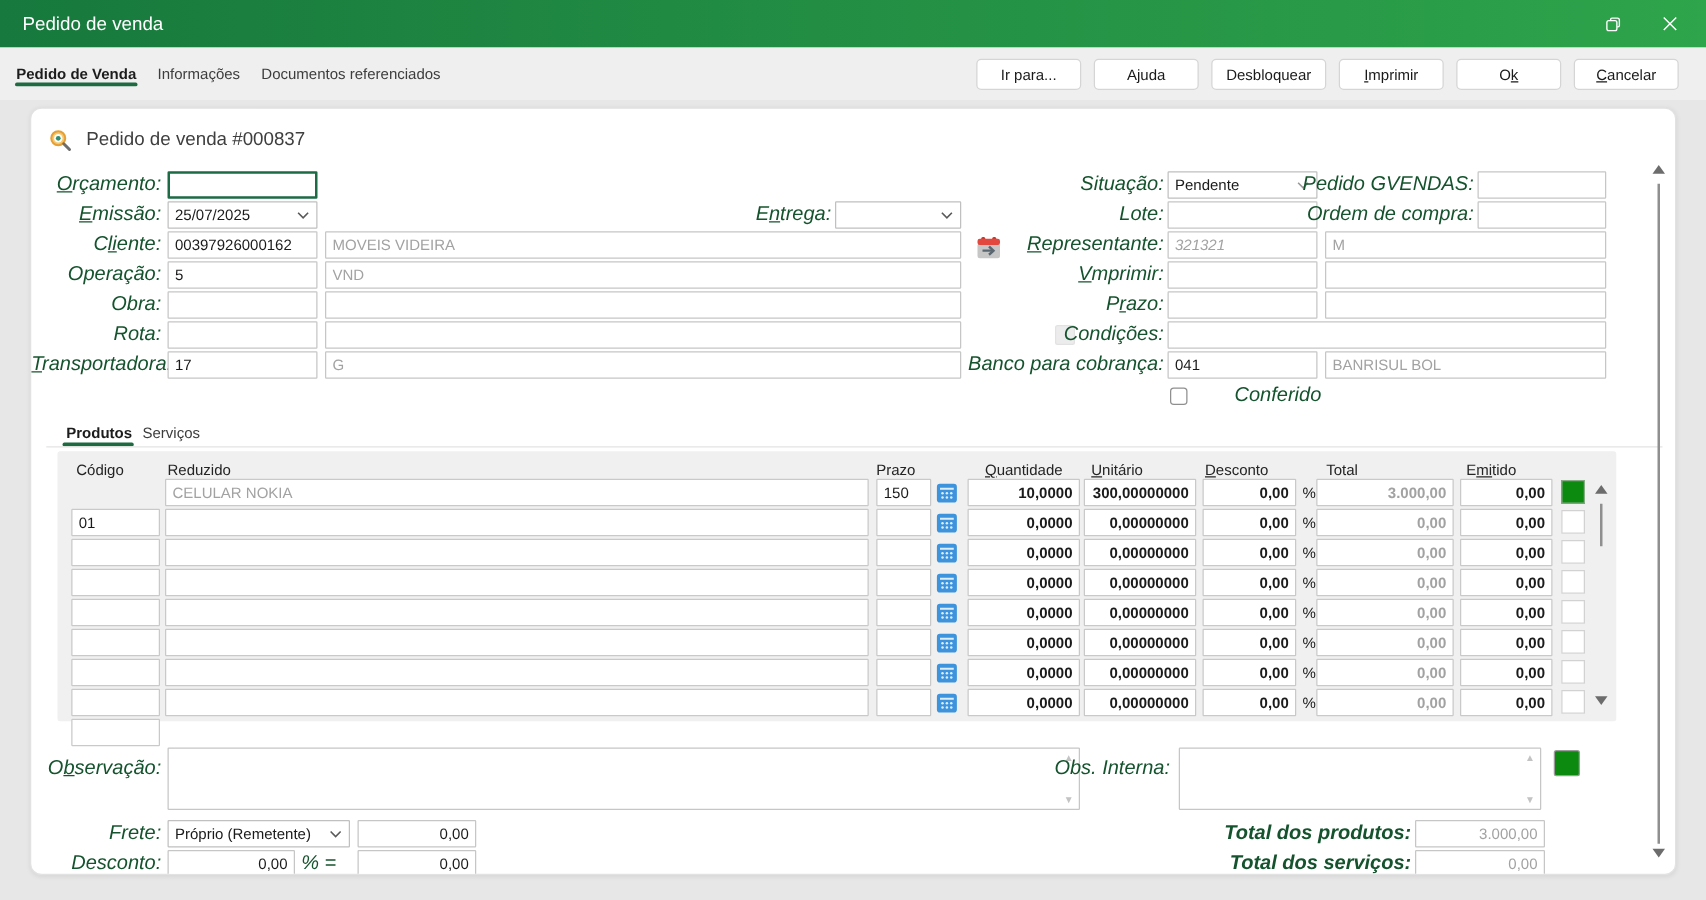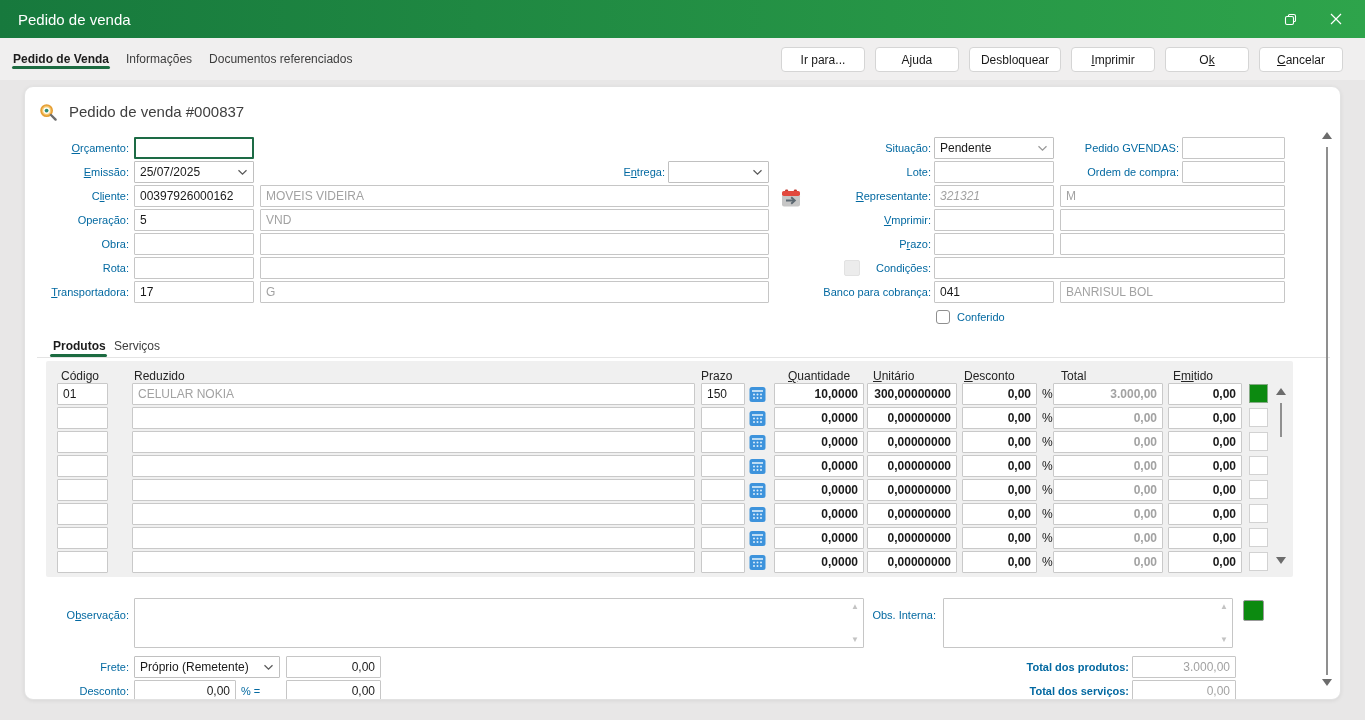--- a/index.html
+++ b/index.html
@@ -27,22 +27,22 @@
   .nav-tab.active::after { content:""; position:absolute; left:0; right:0; bottom:11px; height:3px; background:#1c6b41; border-radius:2px; }
   .toolbar-actions { position:absolute; right:22px; top:9px; display:flex; gap:10px; }
   .action-btn { height:25px; min-width:84px; padding:0 11px; background:#fff; border:1px solid #d5d5d5;
     border-radius:4px; font-size:12px; font-family:inherit; color:#1a1a1a;
     display:flex; align-items:center; justify-content:center; white-space:nowrap; }
 
   
   .panel { position:absolute; left:24px; top:86px; width:1317px; height:614px; background:#fff;
     border-radius:9px; border:1px solid #e2e2e2; box-shadow:0 1px 4px rgba(0,0,0,.07); overflow:hidden; }
 
-  .lbl { position:absolute; height:22px; line-height:22px; font-size:11px; color:#0369a1;
-    text-align:right; white-space:nowrap; }
+  .lbl { position:absolute; height:22px; line-height:22px; font-size:16px; color:#14532d;
+    text-align:right; white-space:nowrap;font-style:italic; }
   .bold { font-weight:bold; }
   input.fld { position:absolute; height:22px; border:1px solid #c6c6c6; background:#fff;
     font-family:inherit; font-size:12px; color:#1a1a1a; padding:0 5px; outline:none; border-radius:1px; }
   input.fld.num { text-align:right; }
   input.fld.gray { color:#a2a2a2; }
   input.fld.focus { border:2px solid #1d6b45; }
   .combo { position:absolute; height:22px; border:1px solid #c0c0c0; background:#fff; border-radius:1px;
     display:flex; align-items:center; padding:0 5px; font-size:12px; color:#1a1a1a; }
   .combo .chev { margin-left:auto; }
   .check { position:absolute; width:14px; height:14px; border:1px solid #8f8f8f; border-radius:3px; background:#fff; }
@@ -55,21 +55,21 @@
   .ptab.active { color:#1c1c1c; font-weight:bold; }
   .ptab-underline { position:absolute; left:25px; top:267px; width:57px; height:3px; background:#1c6b41; border-radius:2px; }
   .ptab-divider { position:absolute; left:12px; top:270px; width:1293px; height:1px; background:#e4e4e4; }
   .tablezone { position:absolute; left:21px; top:274px; width:1247px; height:216px; background:#f0f0f0; border-radius:2px; }
   .thead { position:absolute; top:8px; height:14px; font-size:12px; color:#242424; white-space:nowrap; }
   .trow { position:absolute; left:0; width:100%; height:22px; }
   .cell { position:absolute; top:0; height:22px; border:1px solid #c9c9c9; background:#fff;
     font-family:inherit; font-size:12px; color:#1a1a1a; padding:0 5px; outline:none; border-radius:1px; }
   .cell.num { text-align:right;font-weight:bold; }
   .cell.gray { color:#a2a2a2; }
-  .c-codigo { left:11px; width:51px; }
+  .c-codigo { left:11px; width:71px;margin-top:24px; }
   .c-reduzido { left:86px; width:563px; }
   .c-prazo { left:655px; width:44px; }
   .cal-btn { position:absolute; left:701px; top:2px; width:21px; height:18px; display:flex; align-items:center; justify-content:center; }
   .c-quant { left:728px; width:90px; }
   .c-unit { left:821px; width:90px; }
   .c-desc { left:916px; width:75px; }
   .c-pct { position:absolute; left:996px; top:4px; font-size:12px; color:#1a1a1a; }
   .c-total { left:1007px; width:110px; }
   .c-emit { left:1122px; width:74px; }
   .c-status { position:absolute; left:1203px; top:1px; width:19px; height:19px; background:#fff; border:1px solid #d2d2d2; }
@@ -225,21 +225,21 @@
 
   <span class="sq-gray" style="left:819px;top:173px"></span>
   <span class="lbl" style="left:700px;width:206px;top:170px">Condições:</span>
   <input class="fld" style="left: 909px; top: 170px; width: 351px;" readonly="" value="">
 
   <span class="lbl" style="left:700px;width:206px;top:194px">Banco para cobrança:</span>
   <input class="fld" style="left: 909px; top: 194px; width: 120px;" readonly="" value="041">
   <input class="fld gray" style="left: 1035px; top: 194px; width: 225px;" readonly="" value="BANRISUL BOL">
 
   <span class="check" style="left:911px;top:223px"></span>
-  <span class="lbl" style="left:932px;width:100px;top:219px;text-align:left">Conferido</span>
+  <span class="lbl" style="left:932px;width:100px;top:219px;text-align:right">Conferido</span>
 
   <span class="ptab active" style="left:28px">Produtos</span>
   <span class="ptab" style="left:89px">Serviços</span>
   <span class="ptab-underline"></span>
   <span class="ptab-divider"></span>
 
   <div class="tablezone">
     <span class="thead" style="left:15px">Código</span>
     <span class="thead" style="left:88px">Reduzido</span>
     <span class="thead" style="left:655px">Prazo</span>

